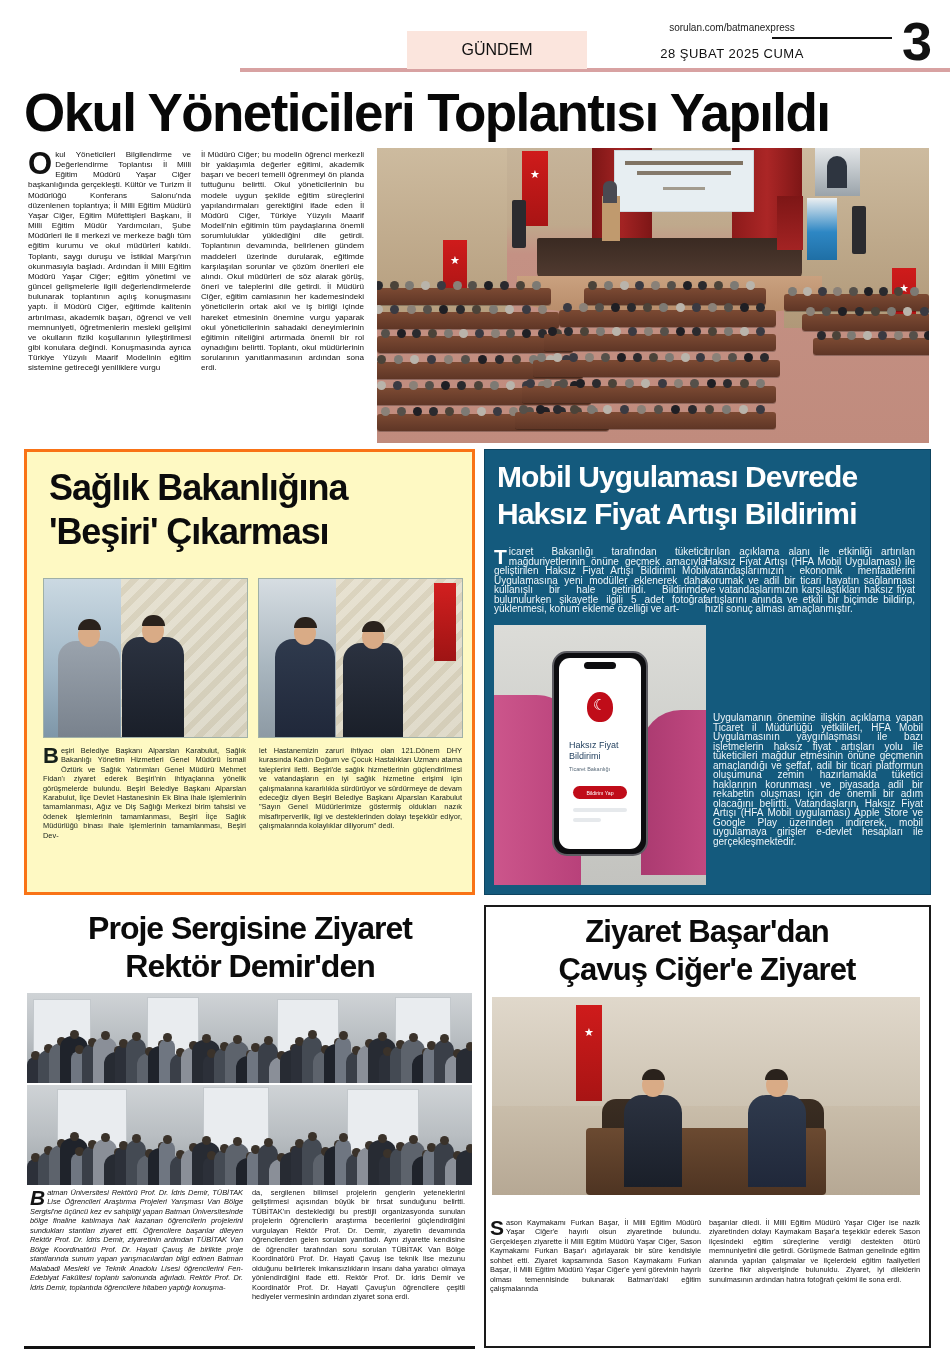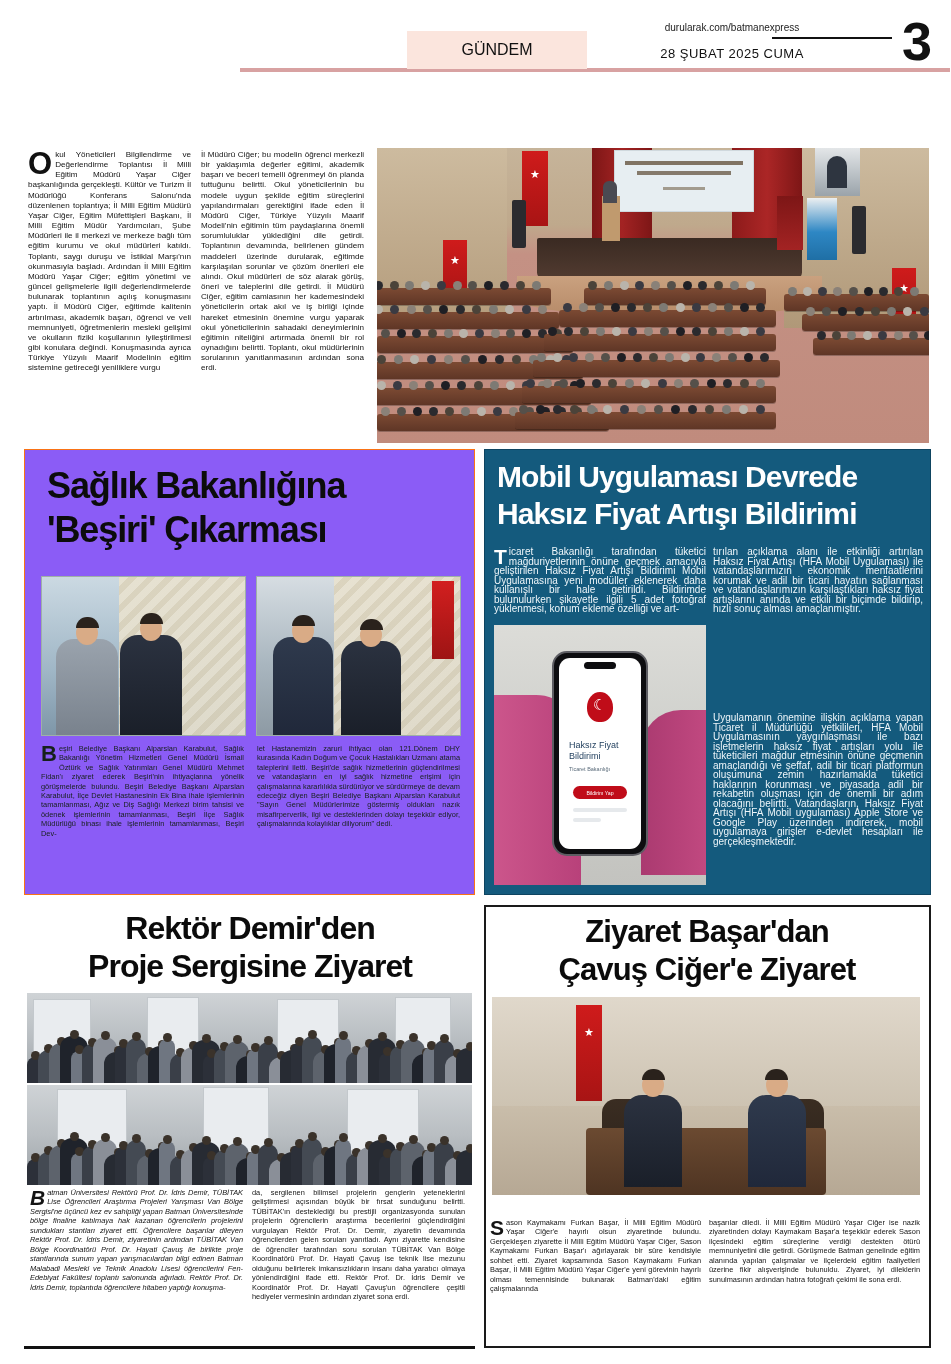--- a/index.html
+++ b/index.html
@@ -97,21 +97,21 @@
   .spk { position:absolute; background:#2b2b2f; border-radius:2px; }
   .sp1 { left:135px; top:52px; width:14px; height:48px; }
   .sp2 { left:475px; top:58px; width:14px; height:48px; }
   .seats { position:absolute; left:0; bottom:0; width:100%; height:155px; }
   .seatrow { position:absolute; height:17px; background:linear-gradient(180deg,#7c4a33,#5f3626); border-radius:3px; box-shadow:0 1px 0 rgba(0,0,0,.25); }
   .head { position:absolute; width:9px; height:9px; border-radius:50%; }
 
   
   .mid-left {
     position:absolute; left:24px; top:449px; width:451px; height:446px;
-    background:#8b5cf6; border:1px solid #f97316;
+    background:#fef9c3; border:3px solid #f97316;
   }
   .ml-head {
     position:absolute; left:22px; top:14px; width:410px;
     font-size:36px; font-weight:bold; line-height:44px; letter-spacing:-1.1px;
     color:#0c0c0c;
   }
   .ml-photos { position:absolute; left:16px; top:126px; width:420px; height:160px; display:flex; gap:10px; }
   .ml-photo { flex:1; position:relative; overflow:hidden; border:1px solid #9fb0a7; }
   .ph-bg-a { position:absolute; inset:0; background:linear-gradient(180deg,#cbd9e2 0%,#9fb6c6 60%,#7e96a8 100%); }
   .ph-bg-b { position:absolute; inset:0; background:linear-gradient(180deg,#d6dde2 0%,#a9b6bf 55%,#8d9aa4 100%); }
@@ -133,21 +133,21 @@
     position:absolute; left:484px; top:449px; width:447px; height:446px;
     background:#145a7d; border:1px solid #0e4460; color:#ffffff;
   }
   .mr-head {
     position:absolute; left:12px; top:8px; width:424px;
     font-size:30px; font-weight:bold; line-height:37px; letter-spacing:-0.9px;
     color:#ffffff;
   }
   .mr-col { position:absolute; font-size:10px; line-height:9.5px; text-align:justify; color:#eef6fa; }
   .mr-c1 { left:9px; top:97px; width:212px; }
-  .mr-c2 { left:228px; top:97px; width:210px; }
+  .mr-c2 { left:220px; top:97px; width:210px; }
   .mr-c2b { left:228px; top:263px; width:210px; }
   .dropcap3::first-letter { float:left; font-size:21px; line-height:17px; font-weight:bold; padding:1px 2px 0 0; color:#fff; }
   .mr-photo { position:absolute; left:9px; top:175px; width:212px; height:260px; overflow:hidden; background:#cfd2d4; }
   .phone-bg { position:absolute; inset:0; background:linear-gradient(180deg,#dcdcd8 0%,#cfd0cc 45%,#c3c3bf 100%); }
   .ph-arm { position:absolute; left:-18px; bottom:0; width:105px; height:190px; background:linear-gradient(90deg,#d05a8f,#b8417a); border-radius:0 45px 0 0; }
   .ph-arm2 { position:absolute; right:-20px; bottom:10px; width:85px; height:165px; background:linear-gradient(270deg,#c84d85,#aa3a70); border-radius:40px 0 0 0; }
   .phone { position:absolute; left:50%; top:26px; transform:translateX(-50%); width:96px; height:205px; background:#0d0d10; border-radius:15px; border:2px solid #5d5d63; }
   .phone-screen { position:absolute; left:5px; top:5px; right:5px; bottom:5px; background:#ffffff; border-radius:11px; overflow:hidden; }
   .notch { position:absolute; left:50%; top:4px; transform:translateX(-50%); width:32px; height:7px; background:#0d0d10; border-radius:5px; }
   .app-crest { position:absolute; left:50%; top:34px; transform:translateX(-50%); width:26px; height:30px; background:#c00c19; border-radius:50% 50% 45% 45%; }
@@ -195,26 +195,27 @@
 </head>
 <body>
 
 <div class="page">
 
   <div class="masthead">
     <div class="masthead-rule"></div>
     <div class="gundem-tab">
       <span>GÜNDEM</span>
     </div>
-    <div class="fb-link">durularak.com/batmanexpress</div>
+    <div class="fb-link">sorulan.com/batmanexpress</div>
     <div class="date-rule"></div>
     <div class="date-line">28 ŞUBAT 2025 CUMA</div>
     <div class="page-no">3</div>
   </div>
 
+  <div class="lead-headline">Okul Yöneticileri Toplantısı Yapıldı</div>
 
   <div class="lead-cols">
     <div class="col col-a dropcap">Okul Yöneticileri Bilgilendirme ve Değerlendirme Toplantısı İl Milli Eğitim Müdürü Yaşar Ciğer başkanlığında gerçekleşti. Kültür ve Turizm İl Müdürlüğü Konferans Salonu'nda düzenlenen toplantıya; İl Milli Eğitim Müdürü Yaşar Ciğer, Eğitim Müfettişleri Başkanı, İl Milli Eğitim Müdür Yardımcıları, Şube Müdürleri ile il merkezi ve merkeze bağlı tüm eğitim kurumu ve okul müdürleri katıldı. Toplantı, saygı duruşu ve İstiklal Marşı'nın okunmasıyla başladı. Ardından İl Milli Eğitim Müdürü Yaşar Ciğer; eğitim yönetimi ve güncel gelişmelerle ilgili değerlendirmelerde bulunarak toplantının açılış konuşmasını yaptı. İl Müdürü Ciğer, eğitimde kalitenin artırılması, akademik başarı, öğrenci ve veli memnuniyeti, öğretmenlerin mesleki gelişimi ve okulların fiziki koşullarının iyileştirilmesi gibi konulara değindi. Konuşmasında ayrıca Türkiye Yüzyılı Maarif Modelinin eğitim sistemine getireceği yeniliklere vurgu</div>
     <div class="col col-b">İl Müdürü Ciğer; bu modelin öğrenci merkezli bir yaklaşımla değerler eğitimi, akademik başarı ve beceri temelli öğrenmeyi ön planda tuttuğunu belirtti. Okul yöneticilerinin bu modele uygun şekilde eğitim süreçlerini yapılandırmaları gerektiğini ifade eden İl Müdürü Ciğer, Türkiye Yüzyılı Maarif Modeli'nin eğitimin tüm paydaşlarına önemli sorumluluklar yüklediğini dile getirdi. Toplantının devamında, belirlenen gündem maddeleri üzerinde durularak, eğitimde karşılaşılan sorunlar ve çözüm önerileri ele alındı. Okul müdürleri de söz alarak görüş, öneri ve taleplerini dile getirdi. İl Müdürü Ciğer, eğitim camiasının her kademesindeki yöneticilerin ortak akıl ve iş birliği içinde hareket etmesinin önemine vurgu yaparak okul yöneticilerinin sahadaki deneyimlerinin eğitimin niteliğini artırmada önemli bir rol oynadığını belirtti. Toplantı, okul müdürlerinin sorularının yanıtlanmasının ardından sona erdi.</div>
   </div>
 
   <div class="lead-photo">
     <div class="aud">
       <div class="aud-wall-l"></div>
       <div class="aud-wall-r"></div>
@@ -496,22 +497,22 @@
           <div class="app-btn">Bildirim Yap</div>
           <div class="app-l1"></div>
           <div class="app-l2"></div>
         </div>
       </div>
     </div>
   </div>
 
   <div class="bot-left">
     <div class="bl-head">
+      <div>Proje Sergisine Ziyaret</div>
       <div>Rektör Demir'den</div>
-      <div>Proje Sergisine Ziyaret</div>
     </div>
     <div class="bl-photo">
       <div class="expo"></div>
       <div class="panel" style="left:6px;top:6px;width:58px;height:62px;"></div>
       <div class="panel" style="left:120px;top:4px;width:52px;height:58px;"></div>
       <div class="panel" style="left:250px;top:6px;width:62px;height:60px;"></div>
       <div class="panel" style="left:368px;top:4px;width:56px;height:60px;"></div>
       <div class="crowd" id="crowd1">
           <div class="cperson" style="left:0px;width:16px;height:26px;background:#2c3039;"></div>
           <div class="head" style="left:4px;bottom:23px;background:#3a322a;"></div>

